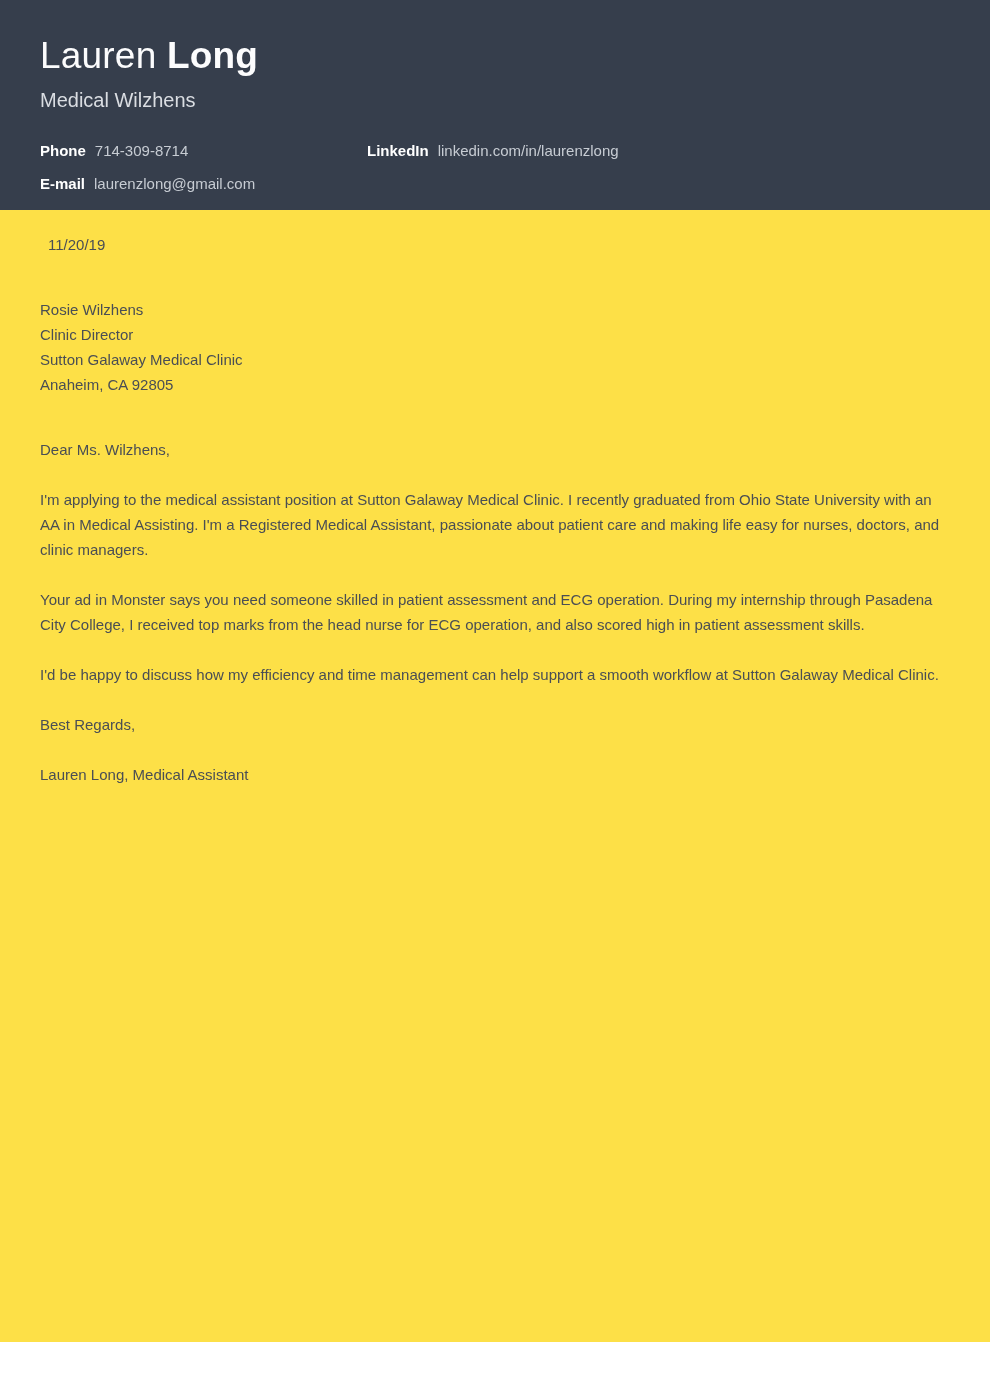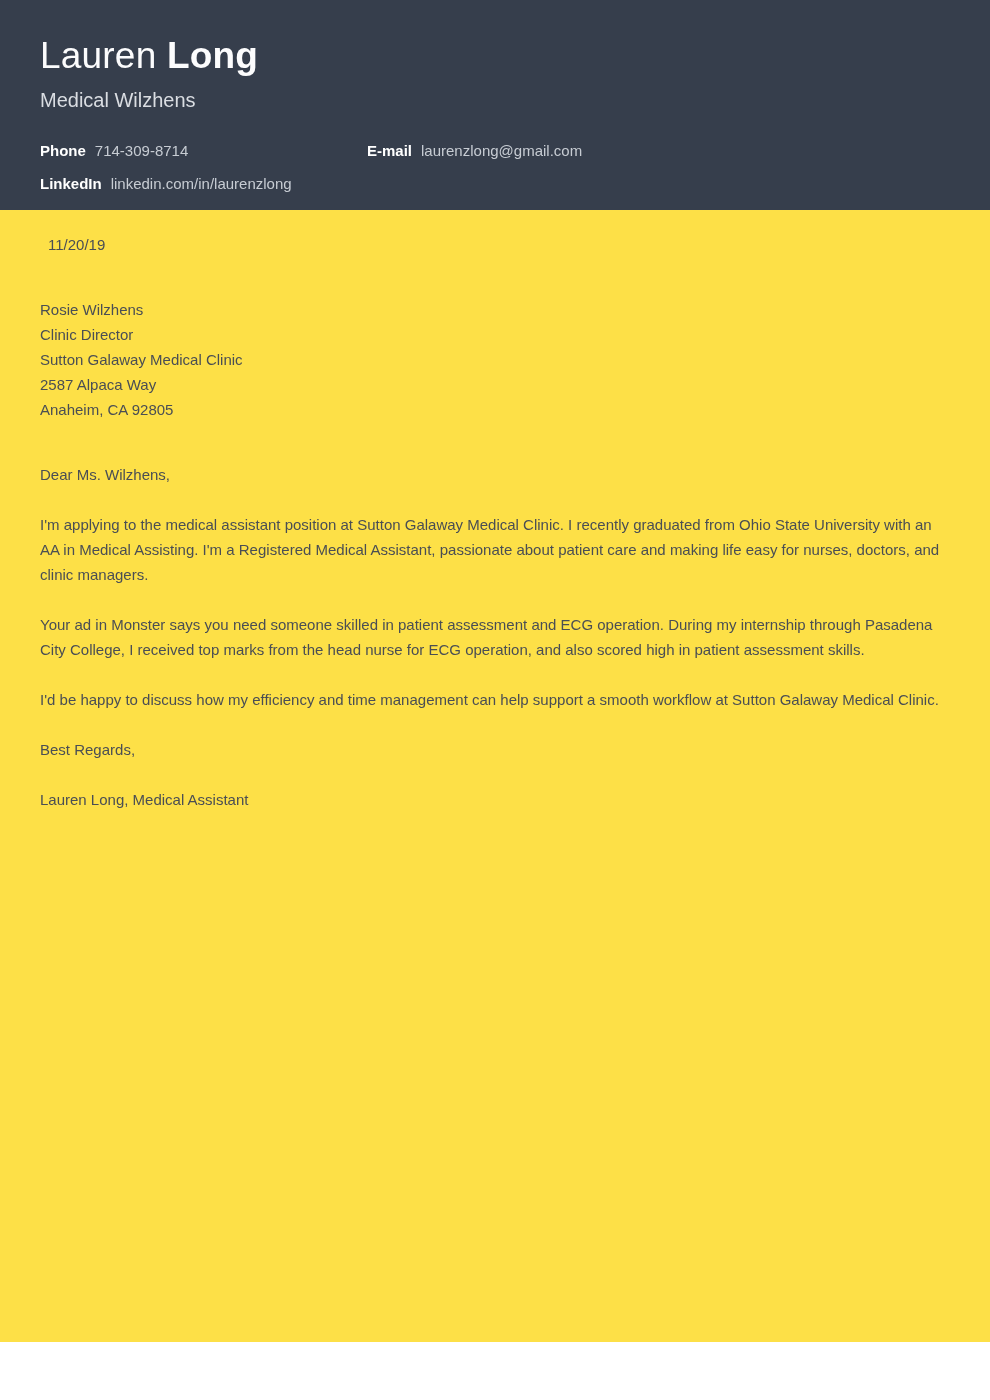--- a/index.html
+++ b/index.html
@@ -78,37 +78,36 @@
 
   <div class="letter-header">
     <div class="name-heading"><span class="first-name">Lauren</span> <span class="last-name">Long</span></div>
     <div class="job-title">Medical Wilzhens</div>
 
     <div class="contact-info">
       <div class="contact-item">
         <span class="contact-label">Phone</span><span class="contact-value">714-309-8714</span>
       </div>
       <div class="contact-item">
-        <span class="contact-label">E-mail</span><span class="contact-value">laurenzlong@gmail.com</span>
+        <span class="contact-label">LinkedIn</span><span class="contact-value">linkedin.com/in/laurenzlong</span>
       </div>
       <div class="contact-item">
-        <span class="contact-label">LinkedIn</span><span class="contact-value">linkedin.com/in/laurenzlong</span>
+        <span class="contact-label">E-mail</span><span class="contact-value">laurenzlong@gmail.com</span>
       </div>
     </div>
   </div>
 
   <div class="letter-body">
 
     <div class="letter-date">11/20/19</div>
 
     <div class="recipient-block">
       <div>Rosie Wilzhens</div>
       <div>Clinic Director</div>
       <div>Sutton Galaway Medical Clinic</div>
-      <div>2587 Alpaca Way</div>
       <div>Anaheim, CA 92805</div>
     </div>
 
     <div class="salutation">Dear Ms. Wilzhens,</div>
 
     <p class="body-paragraph">I'm applying to the medical assistant position at Sutton Galaway Medical Clinic. I recently graduated from Ohio State University with an AA in Medical Assisting. I'm a Registered Medical Assistant, passionate about patient care and making life easy for nurses, doctors, and clinic managers.</p>
     <p class="body-paragraph">Your ad in Monster says you need someone skilled in patient assessment and ECG operation. During my internship through Pasadena City College, I received top marks from the head nurse for ECG operation, and also scored high in patient assessment skills.</p>
     <p class="body-paragraph">I'd be happy to discuss how my efficiency and time management can help support a smooth workflow at Sutton Galaway Medical Clinic.</p>
 
     <div class="closing">Best Regards,</div>

